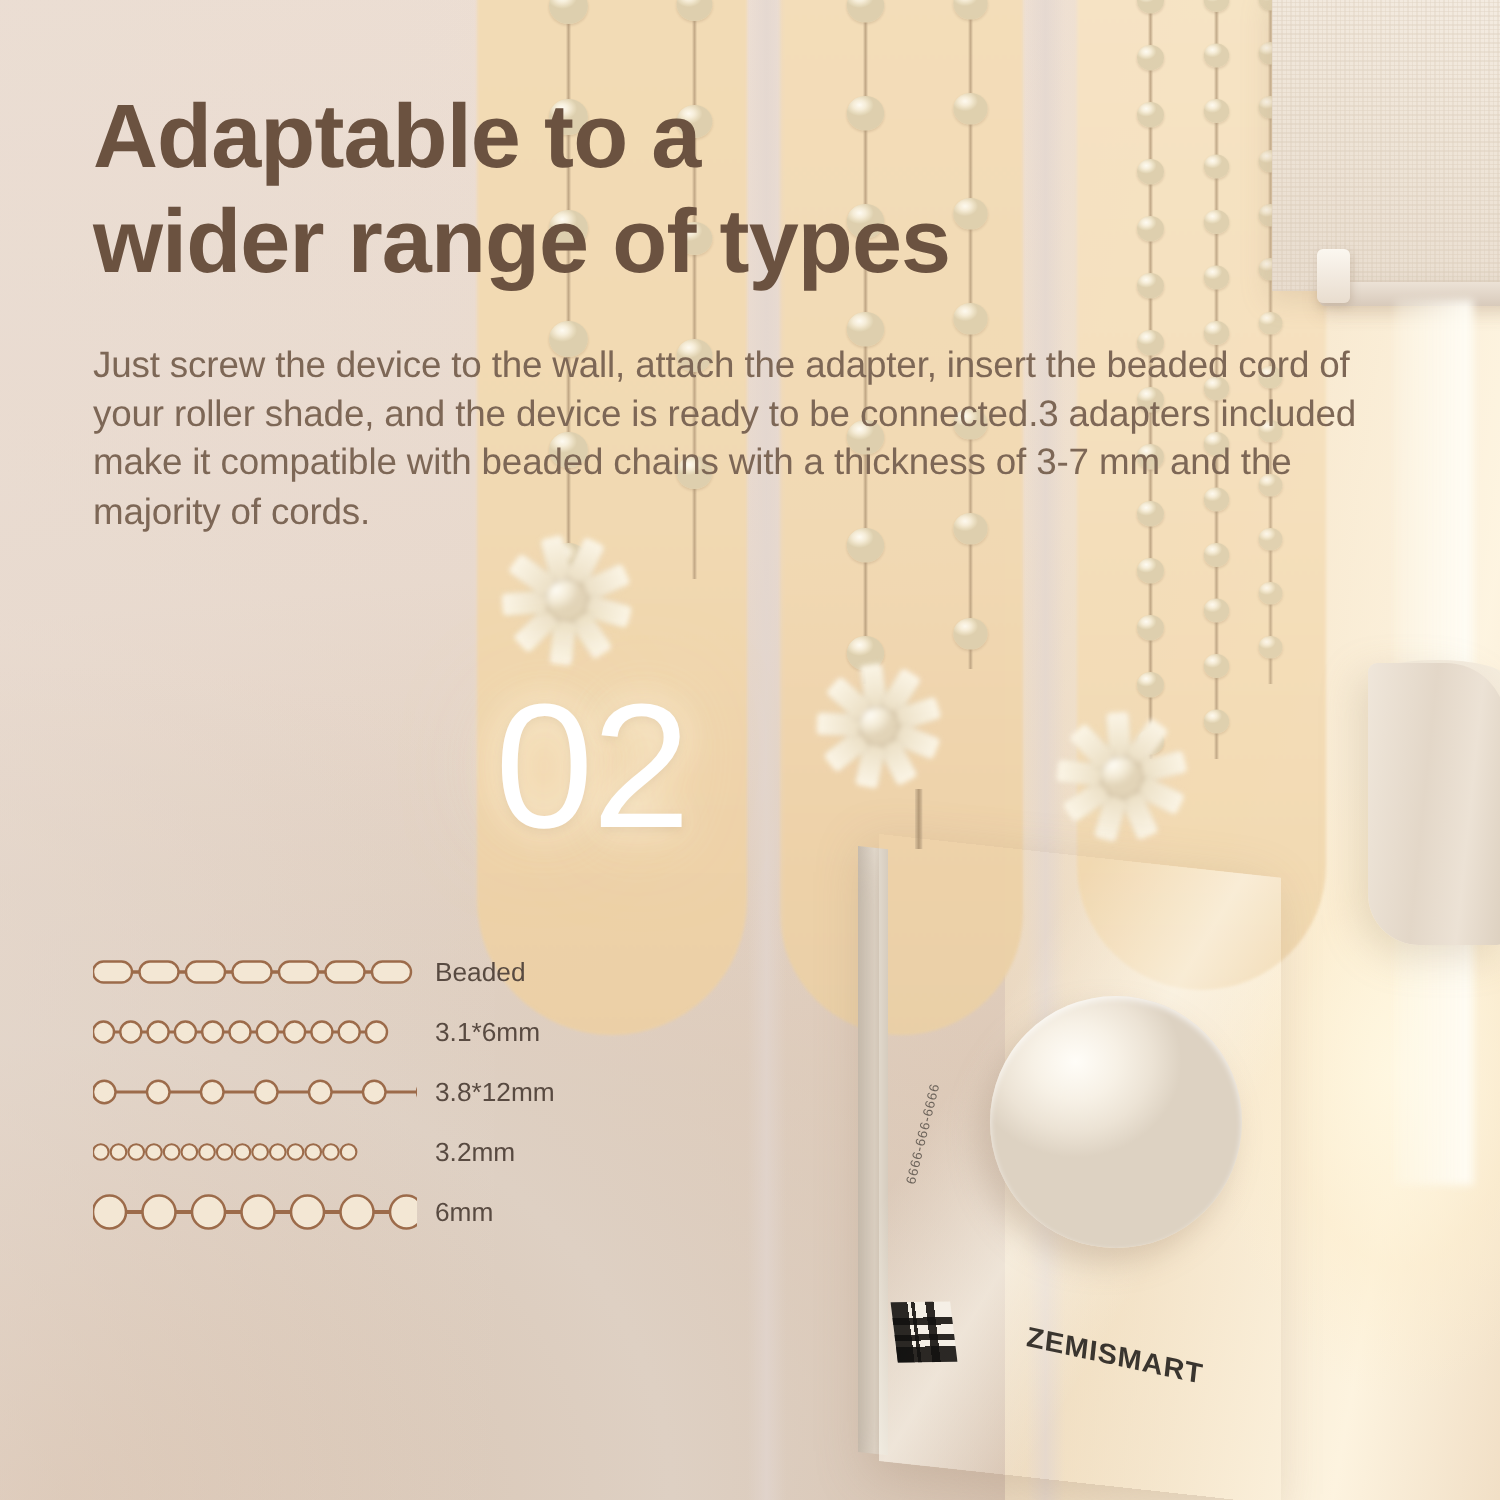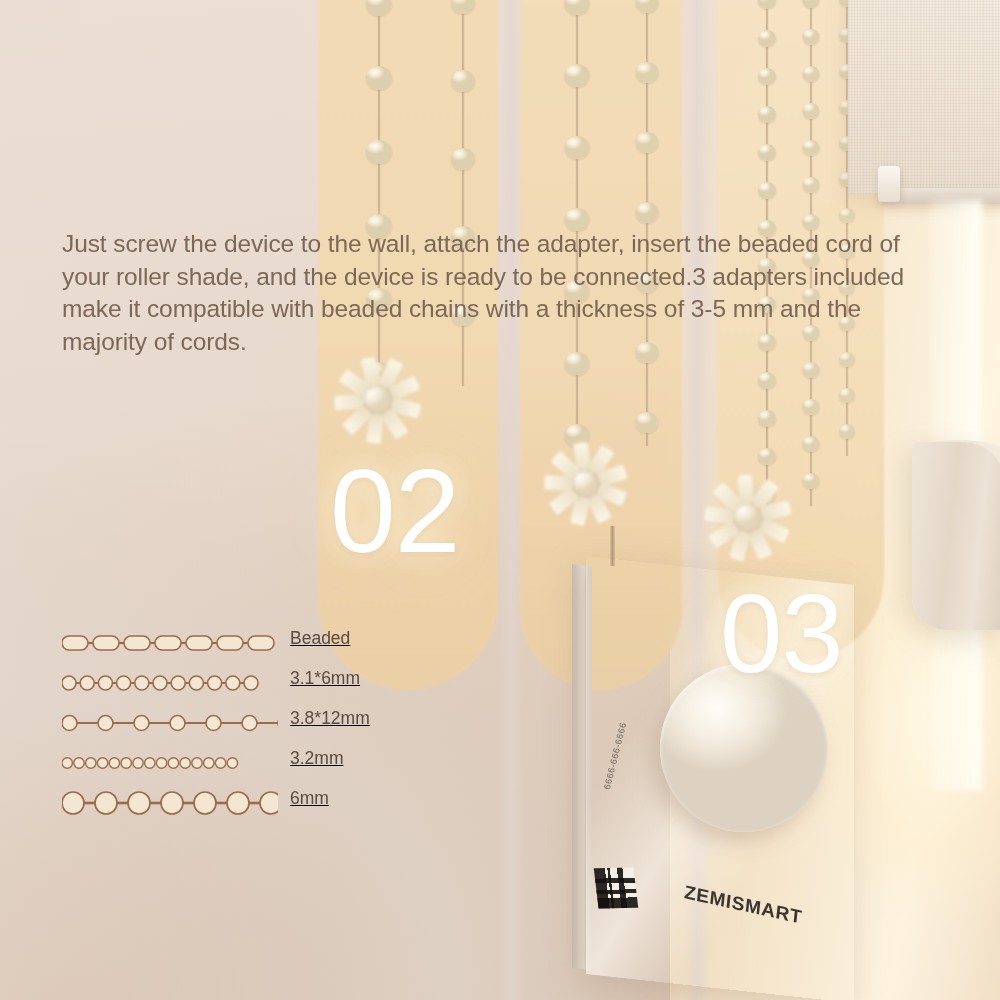--- a/index.html
+++ b/index.html
@@ -116,21 +116,21 @@
     font-size:24.5px; line-height:1.33; font-weight:400;
     color:#7d6756; letter-spacing:-.1px;
   }
 
   
   .cords-block { position:absolute; left:62px; top:628px; width:390px; }
   .cords-title {
     font-size:21px; font-weight:700; color:#6b5240; letter-spacing:-.2px;
     margin-bottom:22px;
   }
-  .cord-row { display:flex; align-items:flex-start; height:40px;text-decoration:underline; }
+  .cord-row { display:flex; align-items:center; height:40px; }
   .cord-art { width:216px; height:30px; flex:0 0 216px; }
   .cord-label {
     font-size:17.5px; color:#584a41; letter-spacing:0px; margin-left:12px;
   }
 
   
   .shade-fabric {
     position:absolute; left:848px; top:-6px; width:172px; height:200px;
     background:linear-gradient(200deg, #f4ece2 0%, #efe5d8 45%, #e8dcce 100%);
     box-shadow:-2px 6px 18px rgba(170,146,120,.22);
@@ -391,24 +391,27 @@
     <div class="device-face"></div>
     <div class="device-sheen"></div>
     <div class="dial-shadow"></div>
     <div class="dial"></div>
     <div class="serial">6666-666-6666</div>
     <div class="qr"></div>
     <div class="brand">ZEMISMART</div>
   </div>
 
   <div class="step-num n1">02</div>
-  <div class="step-num n3">03</div>
-
-
-  <p class="body-copy">Just screw the device to the wall, attach the adapter, insert the beaded cord of your roller shade, and the device is ready to be connected.3 adapters included make it compatible with beaded chains with a thickness of 3-5 mm and the majority of cords.</p>
+
+  <h1 class="headline">
+    <span>Adaptable to a</span>
+    <span class="l2">wider range of types</span>
+  </h1>
+
+  <p class="body-copy">Just screw the device to the wall, attach the adapter, insert the beaded cord of your roller shade, and the device is ready to be connected.3 adapters included make it compatible with beaded chains with a thickness of 3-7 mm and the majority of cords.</p>
 
   <div class="cords-block">
     <div id="cord-rows">
         <div class="cord-row">
           <div class="cord-art"><svg width="216" height="30" viewBox="0 0 216 30">
               <rect x="0" y="8" width="26" height="14" rx="7" fill="#f3e7d4" stroke="#9c6b4a" stroke-width="1.6"></rect>
               <line x1="26" y1="15" x2="31" y2="15" stroke="#9c6b4a" stroke-width="2.2"></line>
               <rect x="31" y="8" width="26" height="14" rx="7" fill="#f3e7d4" stroke="#9c6b4a" stroke-width="1.6"></rect>
               <line x1="57" y1="15" x2="62" y2="15" stroke="#9c6b4a" stroke-width="2.2"></line>
               <rect x="62" y="8" width="26" height="14" rx="7" fill="#f3e7d4" stroke="#9c6b4a" stroke-width="1.6"></rect>

